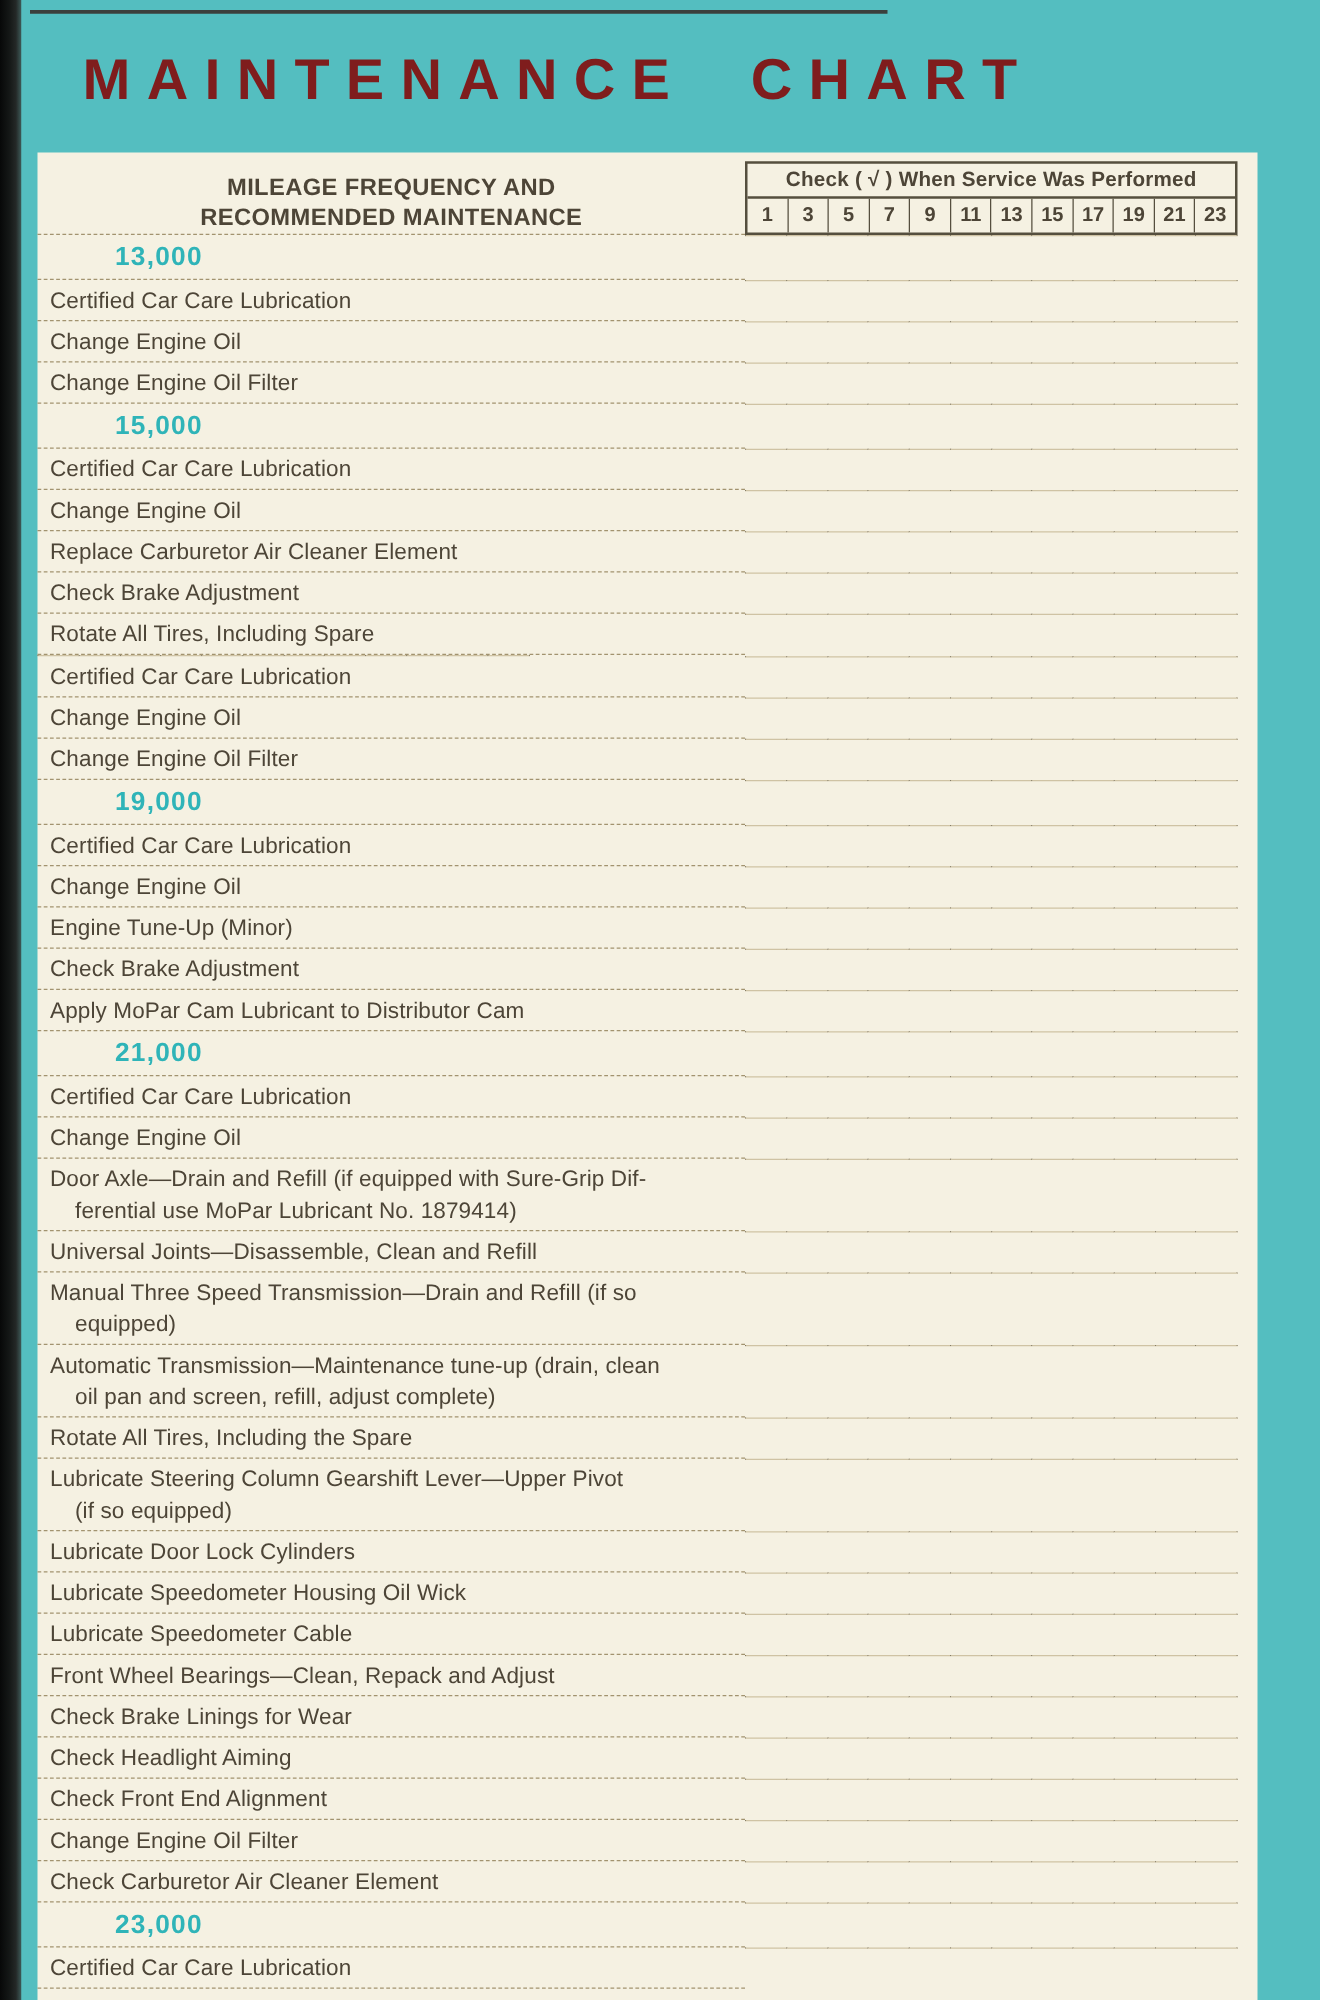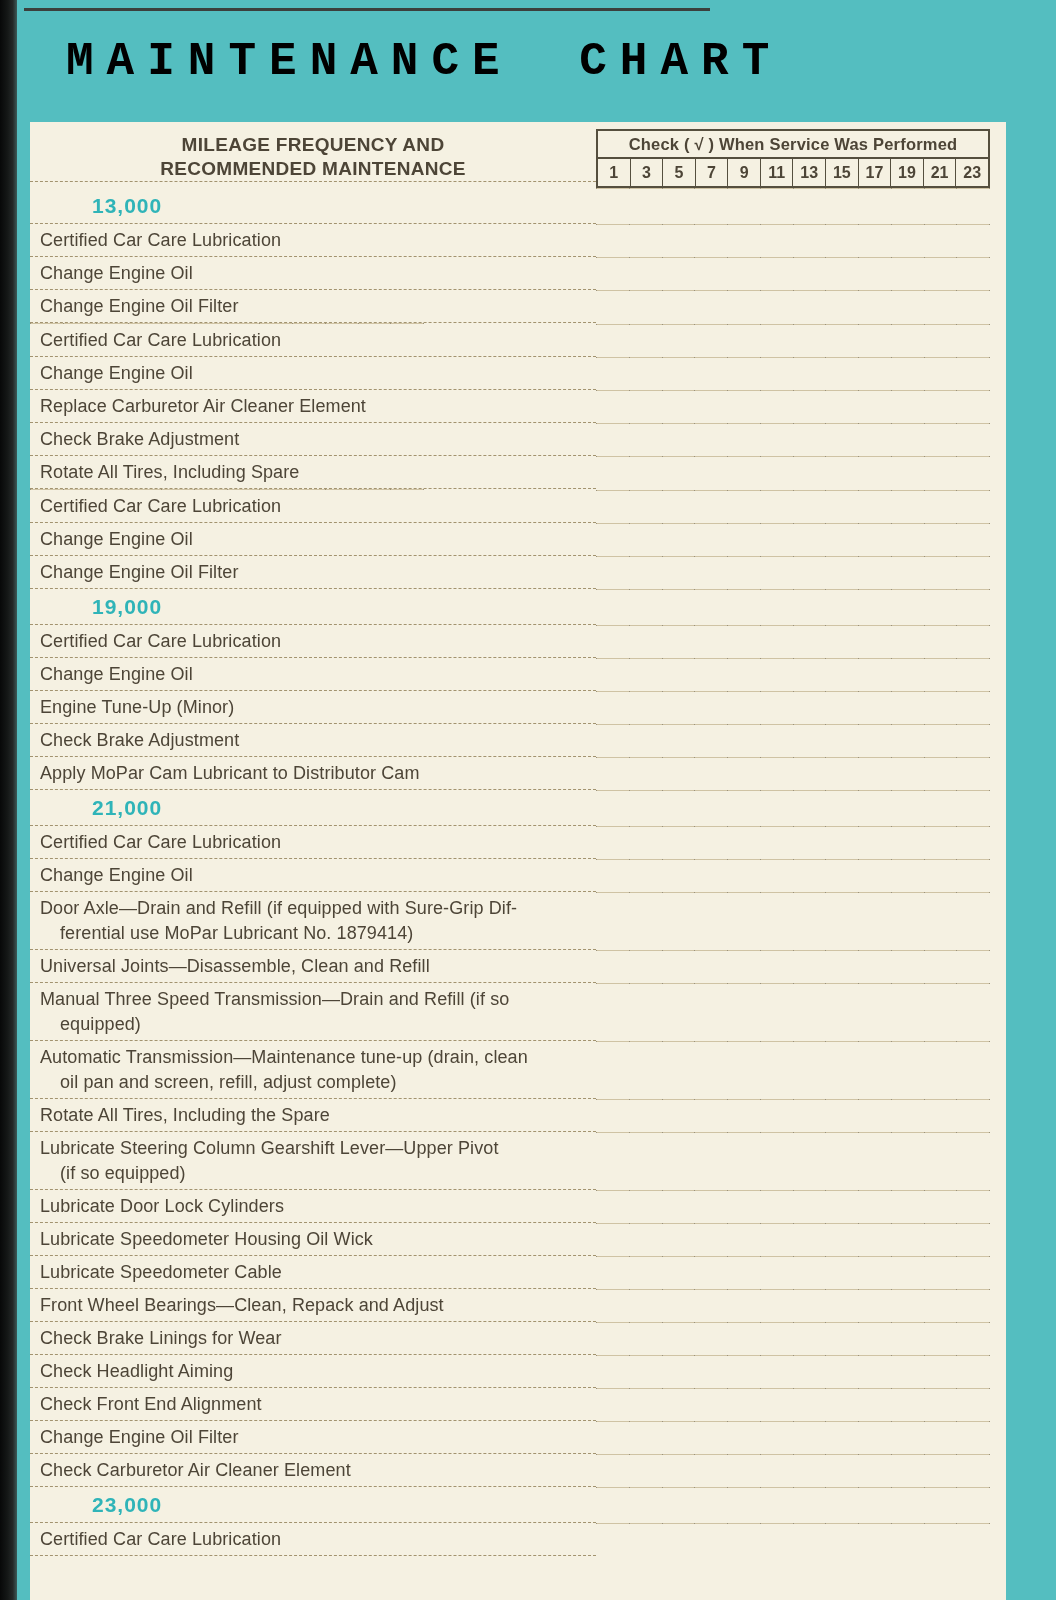--- a/index.html
+++ b/index.html
@@ -12,31 +12,31 @@
   .binding{
     position:absolute;left:0;top:0;width:17px;height:1600px;
     background:linear-gradient(90deg,#070808 0%,#151817 45%,#242827 75%,#3d5a58 100%);
   }
   .top-rule{
     position:absolute;left:24px;top:8px;width:686px;height:3px;
     background:#3b403d;
   }
   .page-title{
     position:absolute;left:66px;top:36px;
-    font-family:Liberation Mono, monospace;
-    font-weight:bold;font-size:46px;color:#000000;
+    font-family:Liberation Sans, sans-serif;
+    font-weight:bold;font-size:46px;color:#7f1d1d;
     letter-spacing:13px;word-spacing:26px;white-space:nowrap;
   }
   .paper{
     position:absolute;left:30px;top:122px;width:976px;height:1478px;
     background:#f5f1e2;
     color:#4d4537;
   }
   
-  .tbl-header{display:flex;align-items:flex-start;height:66px;}
+  .tbl-header{display:flex;align-items:flex-end;height:66px;}
   .desc-header{
     width:566px;box-sizing:border-box;text-align:center;
     padding-top:11px;font-weight:bold;font-size:19px;line-height:24px;
     border-bottom:1px dashed #a2936f;
     letter-spacing:.3px;
   }
   .check-box{
     width:394px;box-sizing:border-box;margin-top:7px;height:59px;
     border:2px solid #554f3e;
     display:flex;flex-direction:column;
@@ -178,20 +178,21 @@
           <div class="cell"></div>
           <div class="cell"></div>
           <div class="cell"></div>
           <div class="cell"></div>
           <div class="cell"></div>
           <div class="cell"></div>
           <div class="cell"></div>
         </div>
       </div>
       <div class="row">
+        <div class="desc mileage">15,000</div>
         <div class="grid">
           <div class="cell"></div>
           <div class="cell"></div>
           <div class="cell"></div>
           <div class="cell"></div>
           <div class="cell"></div>
           <div class="cell"></div>
           <div class="cell"></div>
           <div class="cell"></div>
           <div class="cell"></div>

